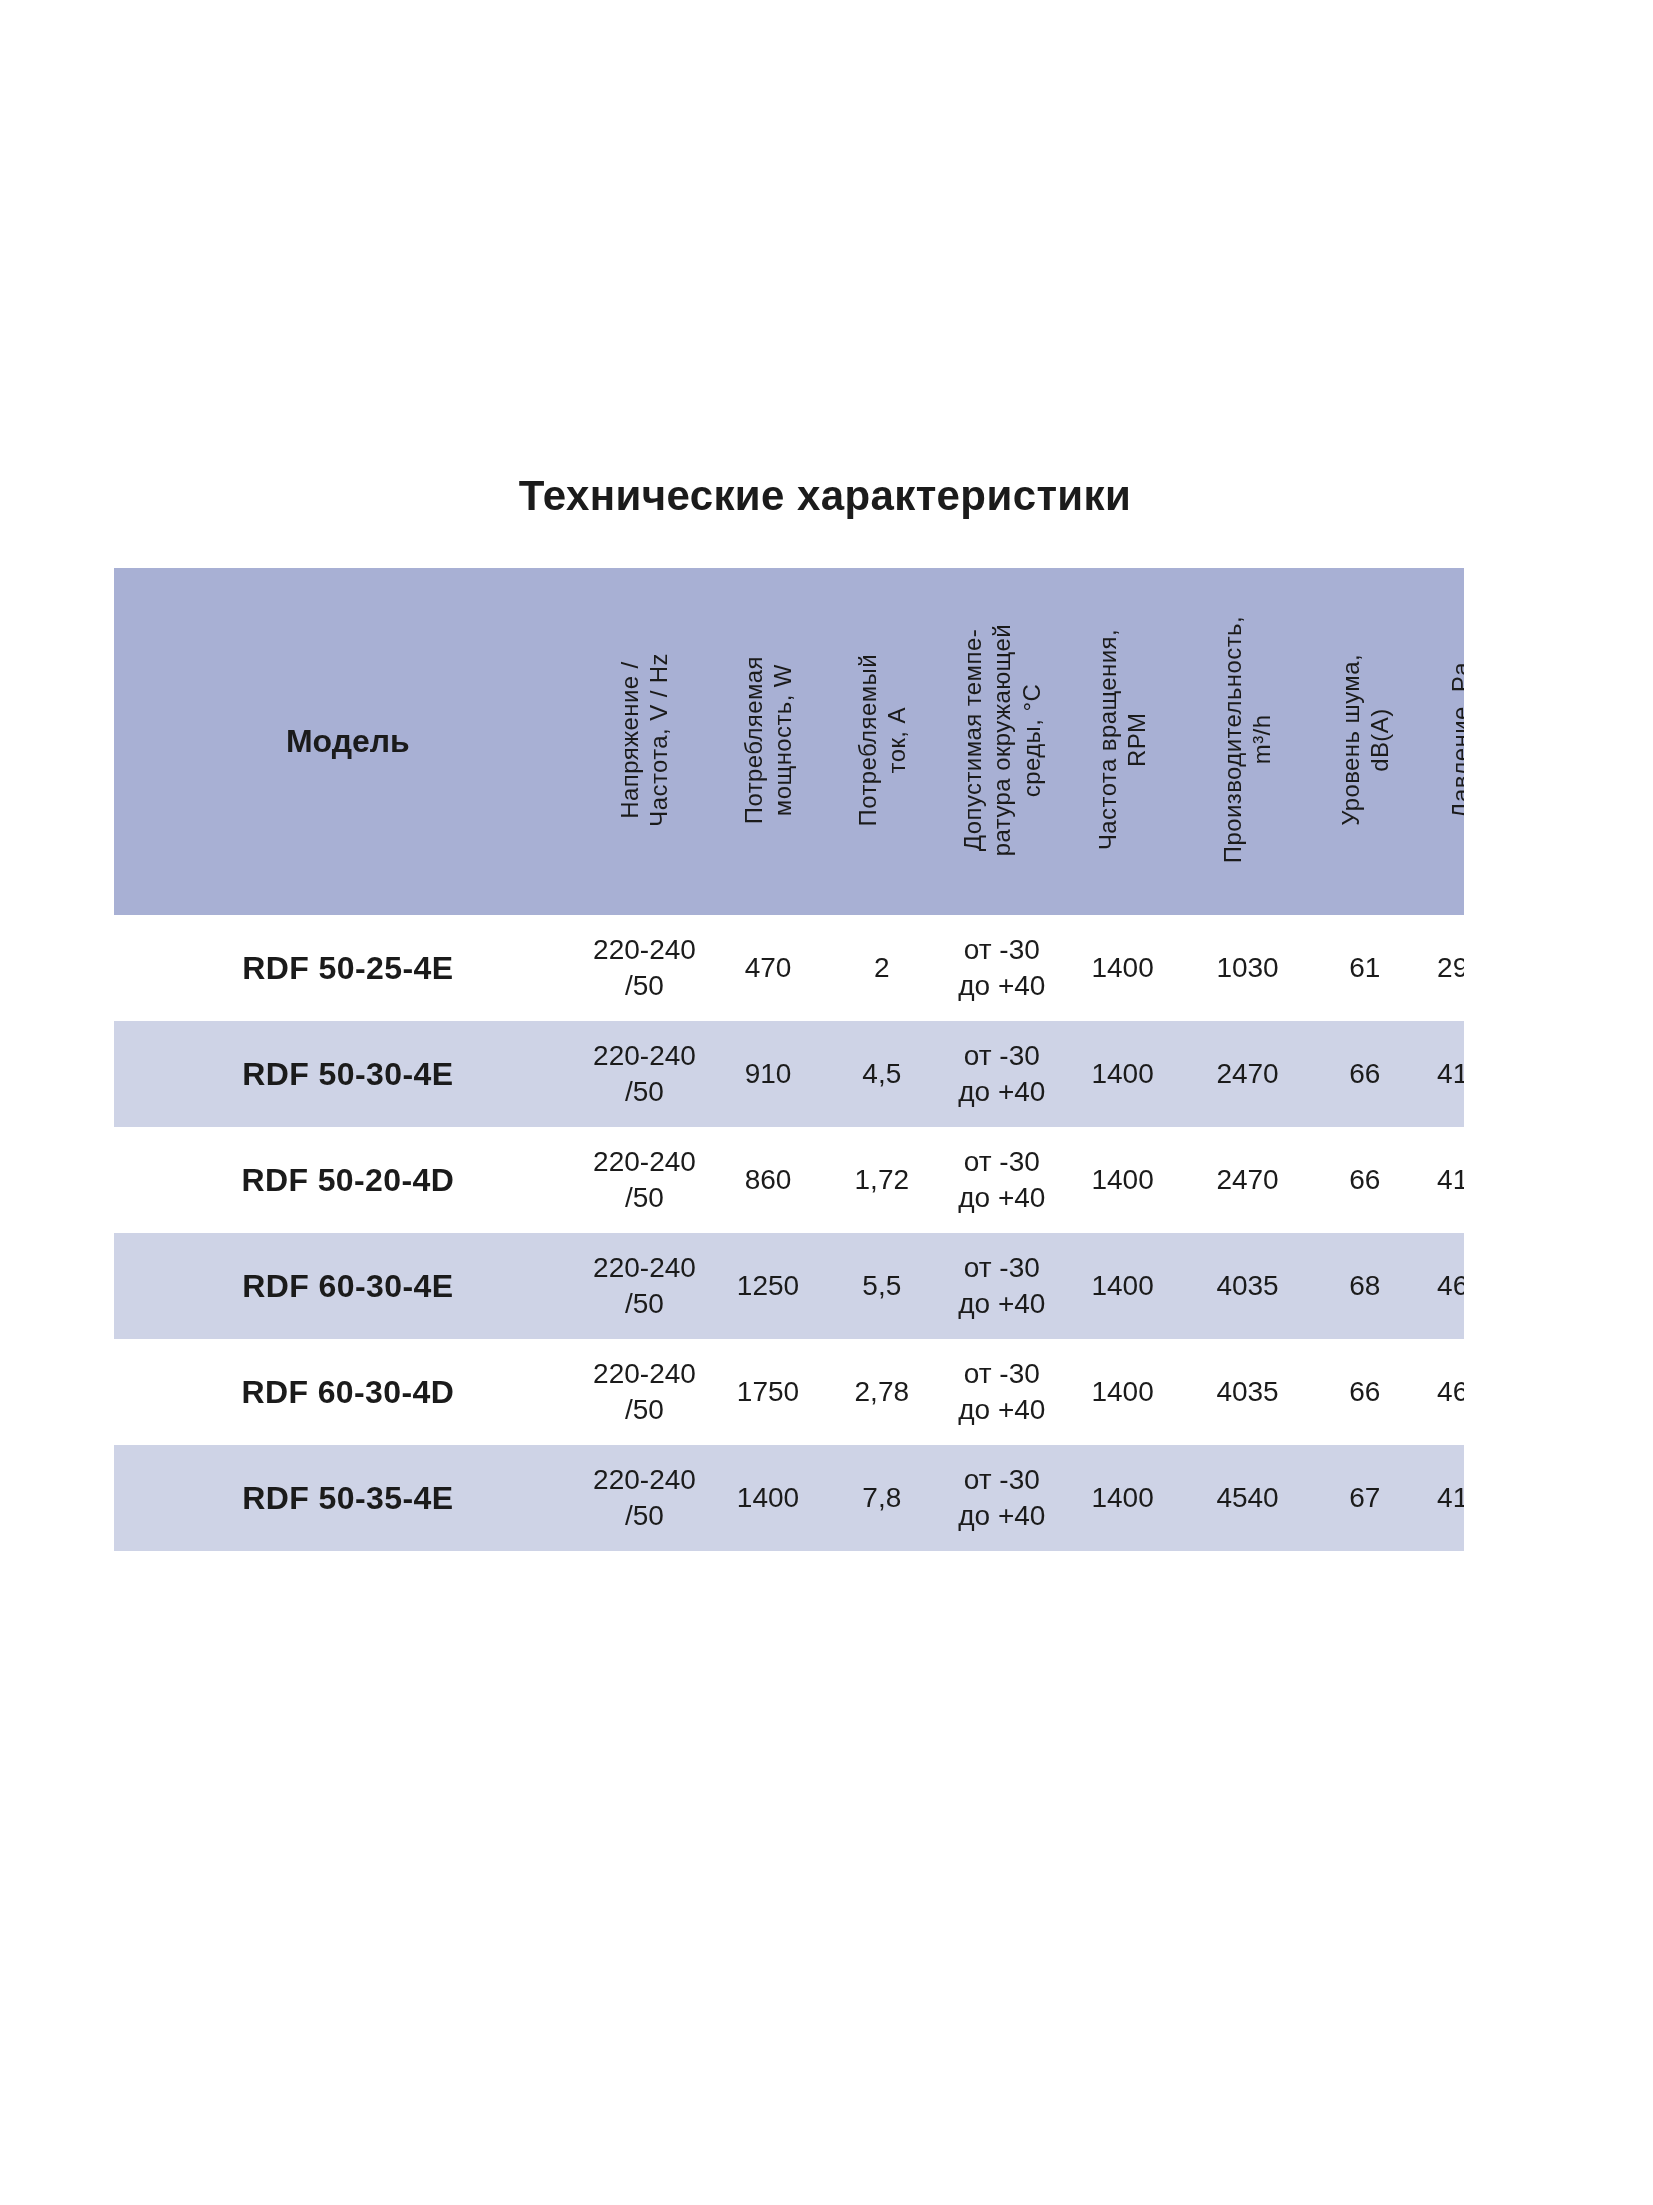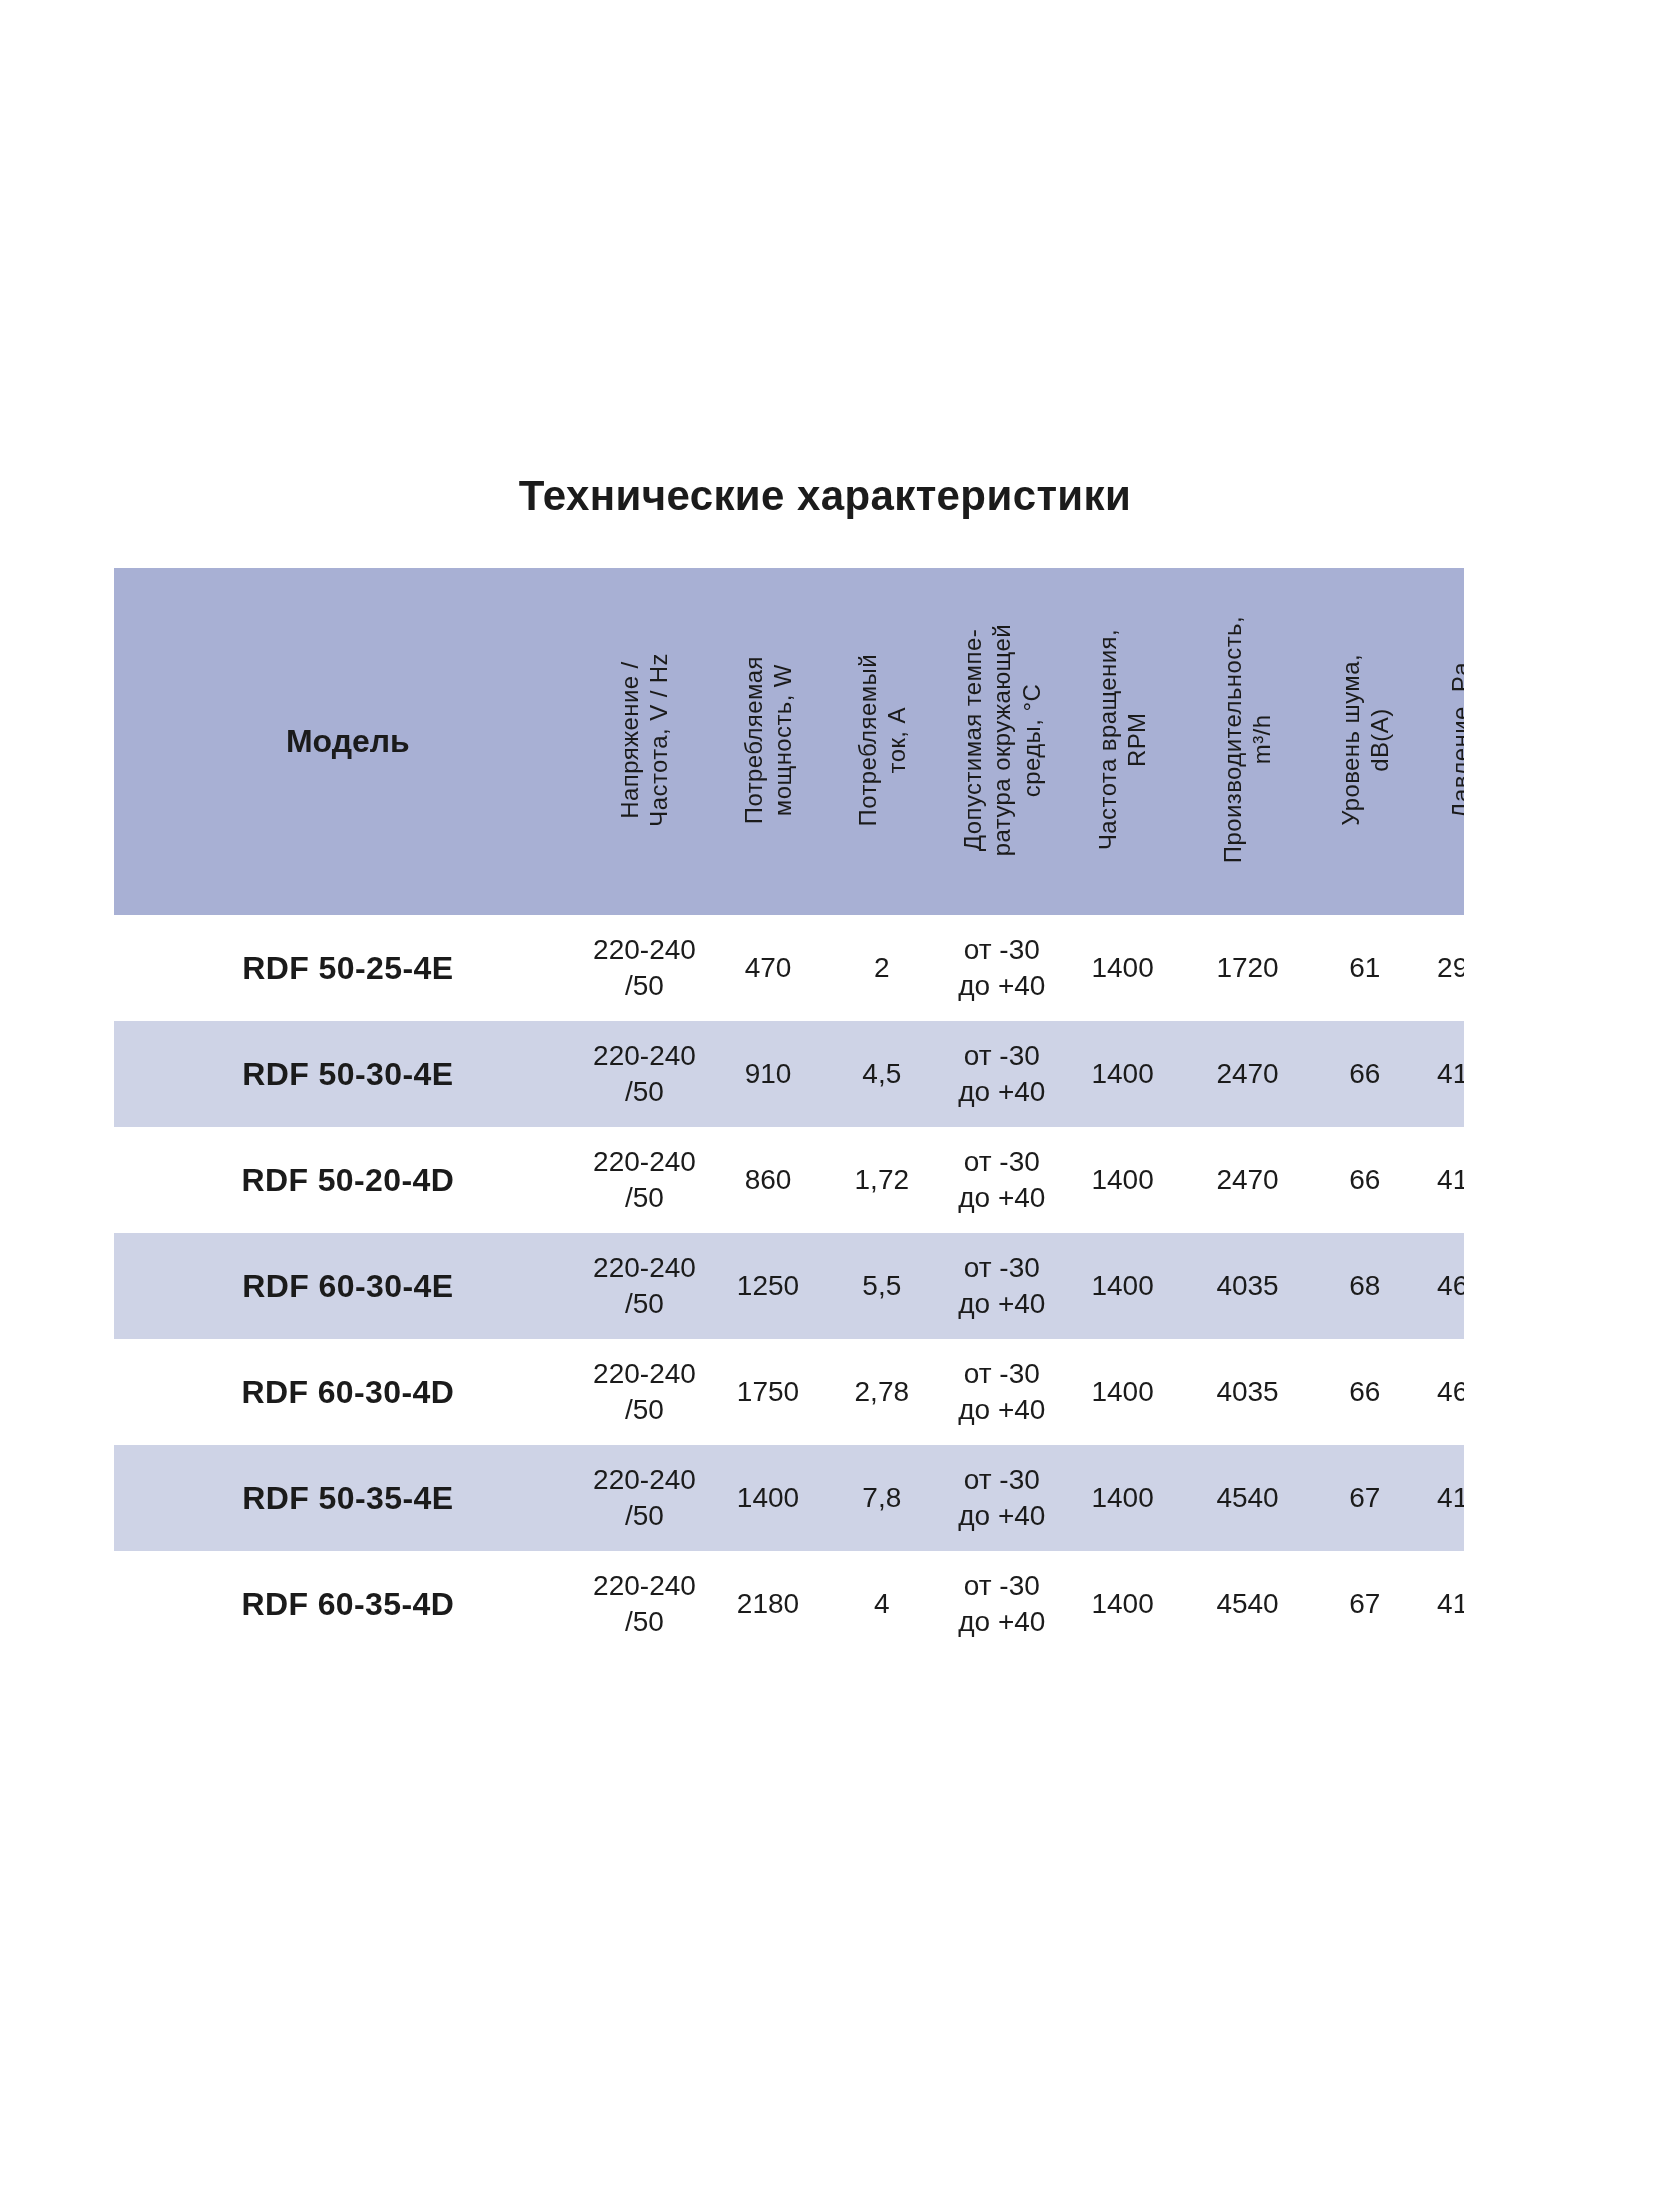--- a/index.html
+++ b/index.html
@@ -132,21 +132,21 @@
     <tbody>
       <tr>
         <td class="model">RDF 50-25-4E</td>
         <td class="val">220-240
 /50</td>
         <td class="val">470</td>
         <td class="val">2</td>
         <td class="val">от -30
 до +40</td>
         <td class="val">1400</td>
-        <td class="val">1720</td>
+        <td class="val">1030</td>
         <td class="val">61</td>
         <td class="val">295</td>
       </tr>
       <tr>
         <td class="model">RDF 50-30-4E</td>
         <td class="val">220-240
 /50</td>
         <td class="val">910</td>
         <td class="val">4,5</td>
         <td class="val">от -30
@@ -201,29 +201,16 @@
 /50</td>
         <td class="val">1400</td>
         <td class="val">7,8</td>
         <td class="val">от -30
 до +40</td>
         <td class="val">1400</td>
         <td class="val">4540</td>
         <td class="val">67</td>
         <td class="val">415</td>
       </tr>
-      <tr>
-        <td class="model">RDF 60-35-4D</td>
-        <td class="val">220-240
-/50</td>
-        <td class="val">2180</td>
-        <td class="val">4</td>
-        <td class="val">от -30
-до +40</td>
-        <td class="val">1400</td>
-        <td class="val">4540</td>
-        <td class="val">67</td>
-        <td class="val">415</td>
-      </tr>
     </tbody>
   </table>
 </div>
 
 
 </body></html>

